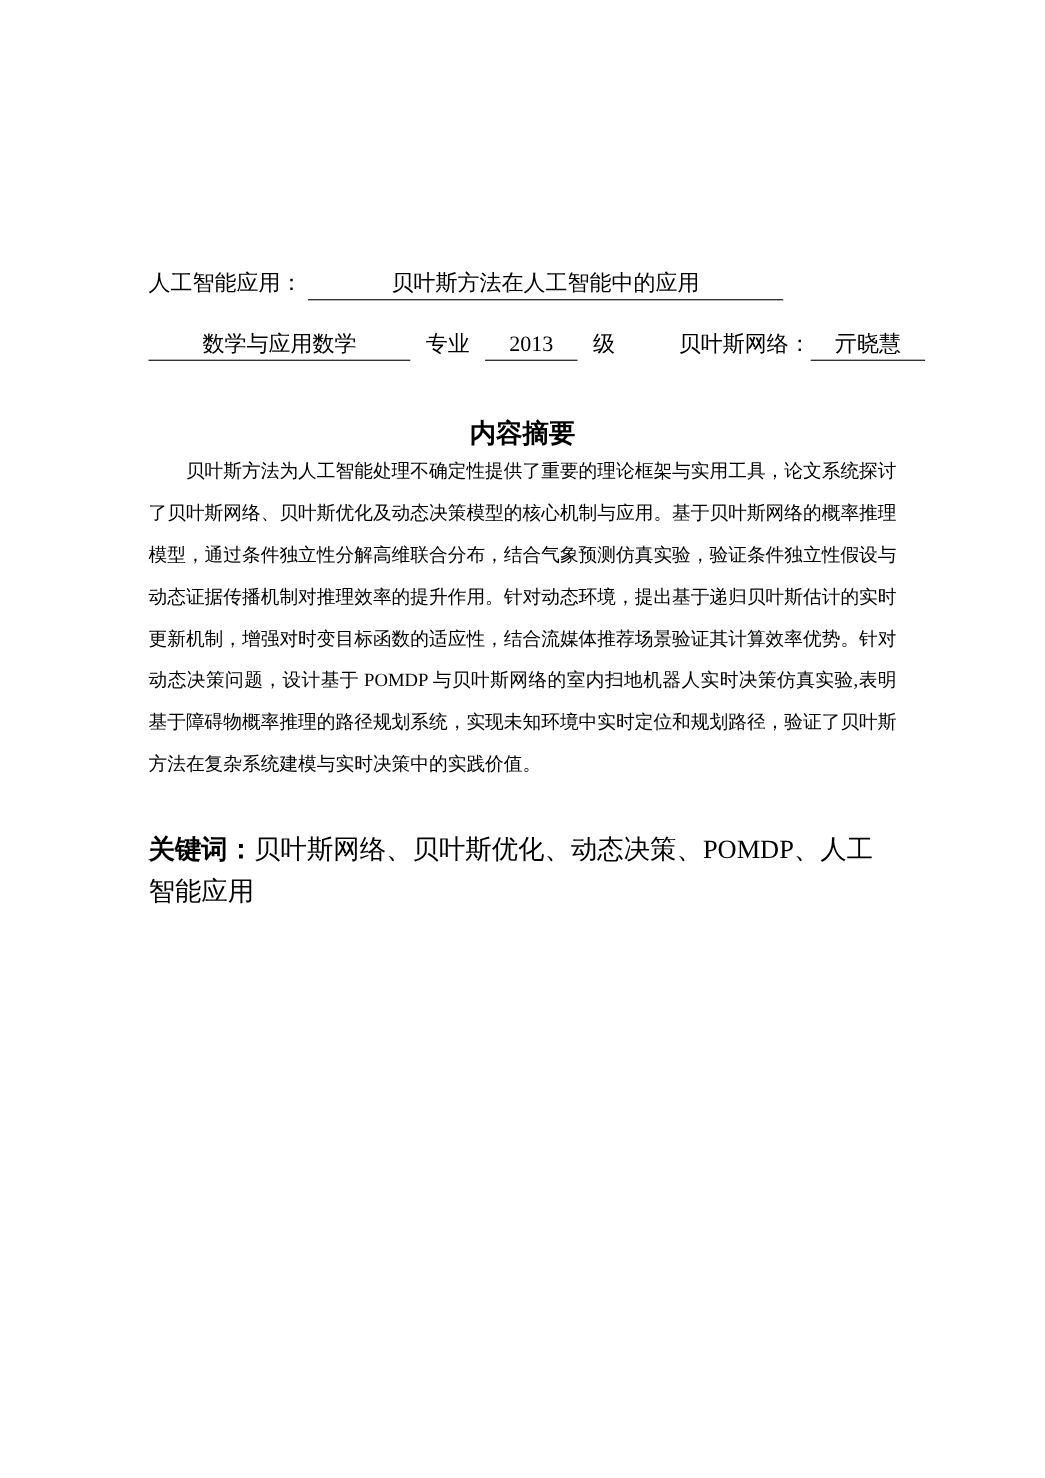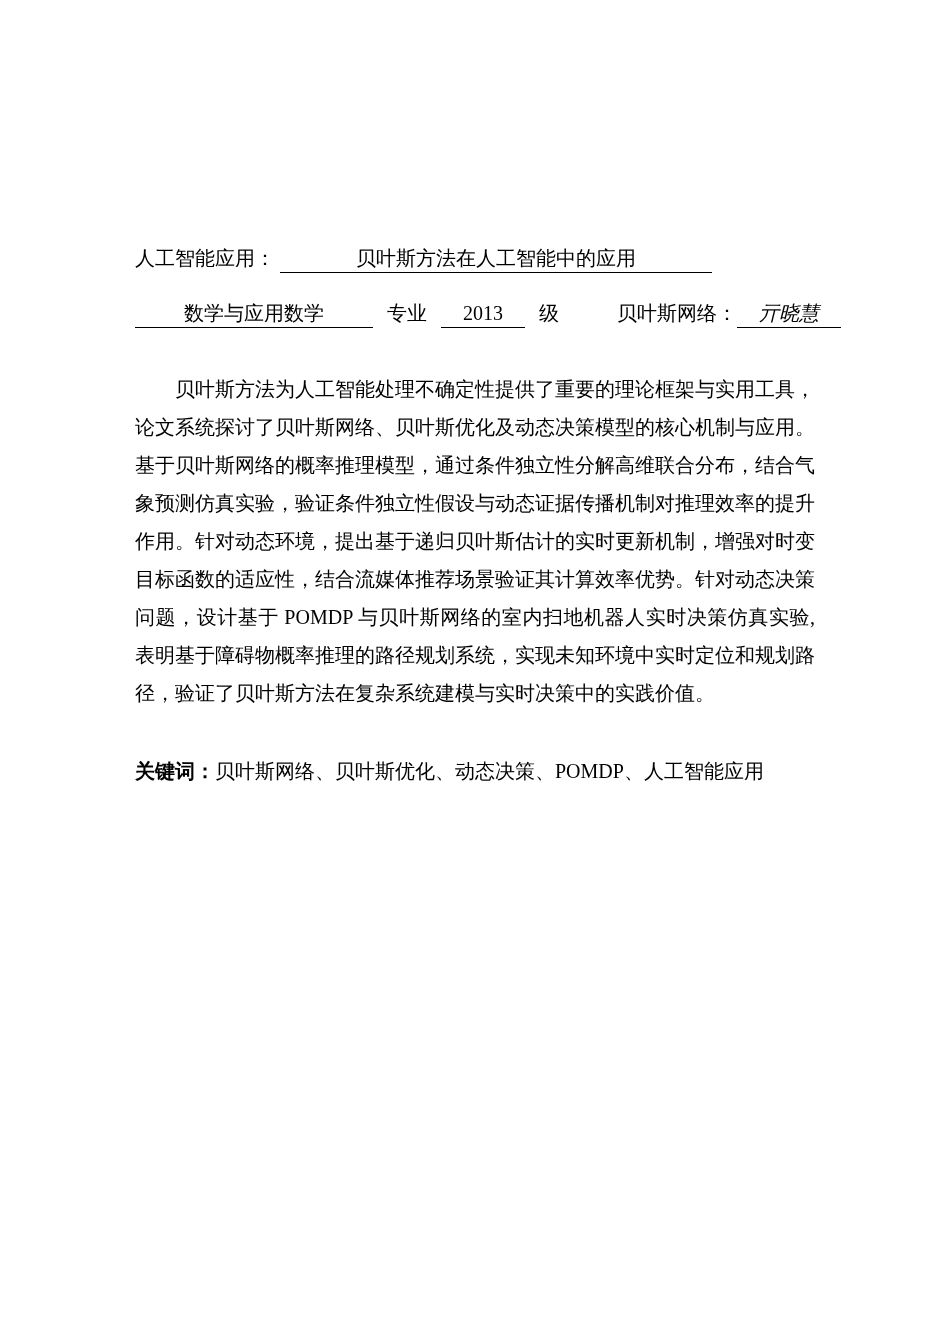--- a/index.html
+++ b/index.html
@@ -27,42 +27,41 @@
   .u {
     display: inline-block;
     border-bottom: 1px solid #000;
     text-align: center;
     vertical-align: bottom;
     line-height: 28px;
   }
   .u-title   { width: 432px; }
   .u-major   { width: 238px; font-family: Liberation Serif, serif; }
   .u-year    { width: 84px; }
-  .u-student { width: 104px; font-style: italic; }
+  .u-student { width: 104px; }
   .u-advisor { width: 206px; }
   .sep-sm { display: inline-block; width: 14px; }
   .sep-lg { display: inline-block; width: 58px; }
   .abstract-heading {
     margin-top: 52px;
     text-align: center;
     font-family: "Liberation Sans", "DejaVu Sans", sans-serif;
     font-weight: bold;
     font-size: 24px;
     line-height: 30px;
   }
   .abstract-body {
-    margin-top: 42px;
-    font-size: 20px;
+    font-size: 17px;
     line-height: 38px;
     text-align: justify;
     text-indent: 2em;
   }
   .keywords-line {
     margin-top: 40px;
-    font-size: 20px;
+    font-size: 24px;
     line-height: 38px;
   }
   .keywords-label {
     font-family: "Liberation Sans", "DejaVu Sans", sans-serif;
     font-weight: bold;
   }
 </style>
 </head>
 <body>
 
@@ -71,20 +70,21 @@
   <div class="form-line">
     <span>人工智能应用：</span>
     <span class="u u-title">贝叶斯方法在人工智能中的应用</span>
   </div>
 
   <div class="form-line">
     <span class="u u-major">数学与应用数学</span><span class="sep-sm"></span><span>专业</span><span class="sep-sm"></span><span class="u u-year">2013</span><span class="sep-sm"></span><span>级</span><span class="sep-lg"></span><span>贝叶斯网络：</span><span class="u u-student">亓晓慧</span>
   </div>
 
 
+  <div class="abstract-heading">内容摘要</div>
 
   <div class="abstract-body">贝叶斯方法为人工智能处理不确定性提供了重要的理论框架与实用工具，论文系统探讨了贝叶斯网络、贝叶斯优化及动态决策模型的核心机制与应用。基于贝叶斯网络的概率推理模型，通过条件独立性分解高维联合分布，结合气象预测仿真实验，验证条件独立性假设与动态证据传播机制对推理效率的提升作用。针对动态环境，提出基于递归贝叶斯估计的实时更新机制，增强对时变目标函数的适应性，结合流媒体推荐场景验证其计算效率优势。针对动态决策问题，设计基于 POMDP 与贝叶斯网络的室内扫地机器人实时决策仿真实验,表明基于障碍物概率推理的路径规划系统，实现未知环境中实时定位和规划路径，验证了贝叶斯方法在复杂系统建模与实时决策中的实践价值。</div>
 
   <div class="keywords-line">
     <span class="keywords-label">关键词：</span><span>贝叶斯网络、贝叶斯优化、动态决策、POMDP、人工智能应用</span>
   </div>
 
 </div>
 
 </body></html>

